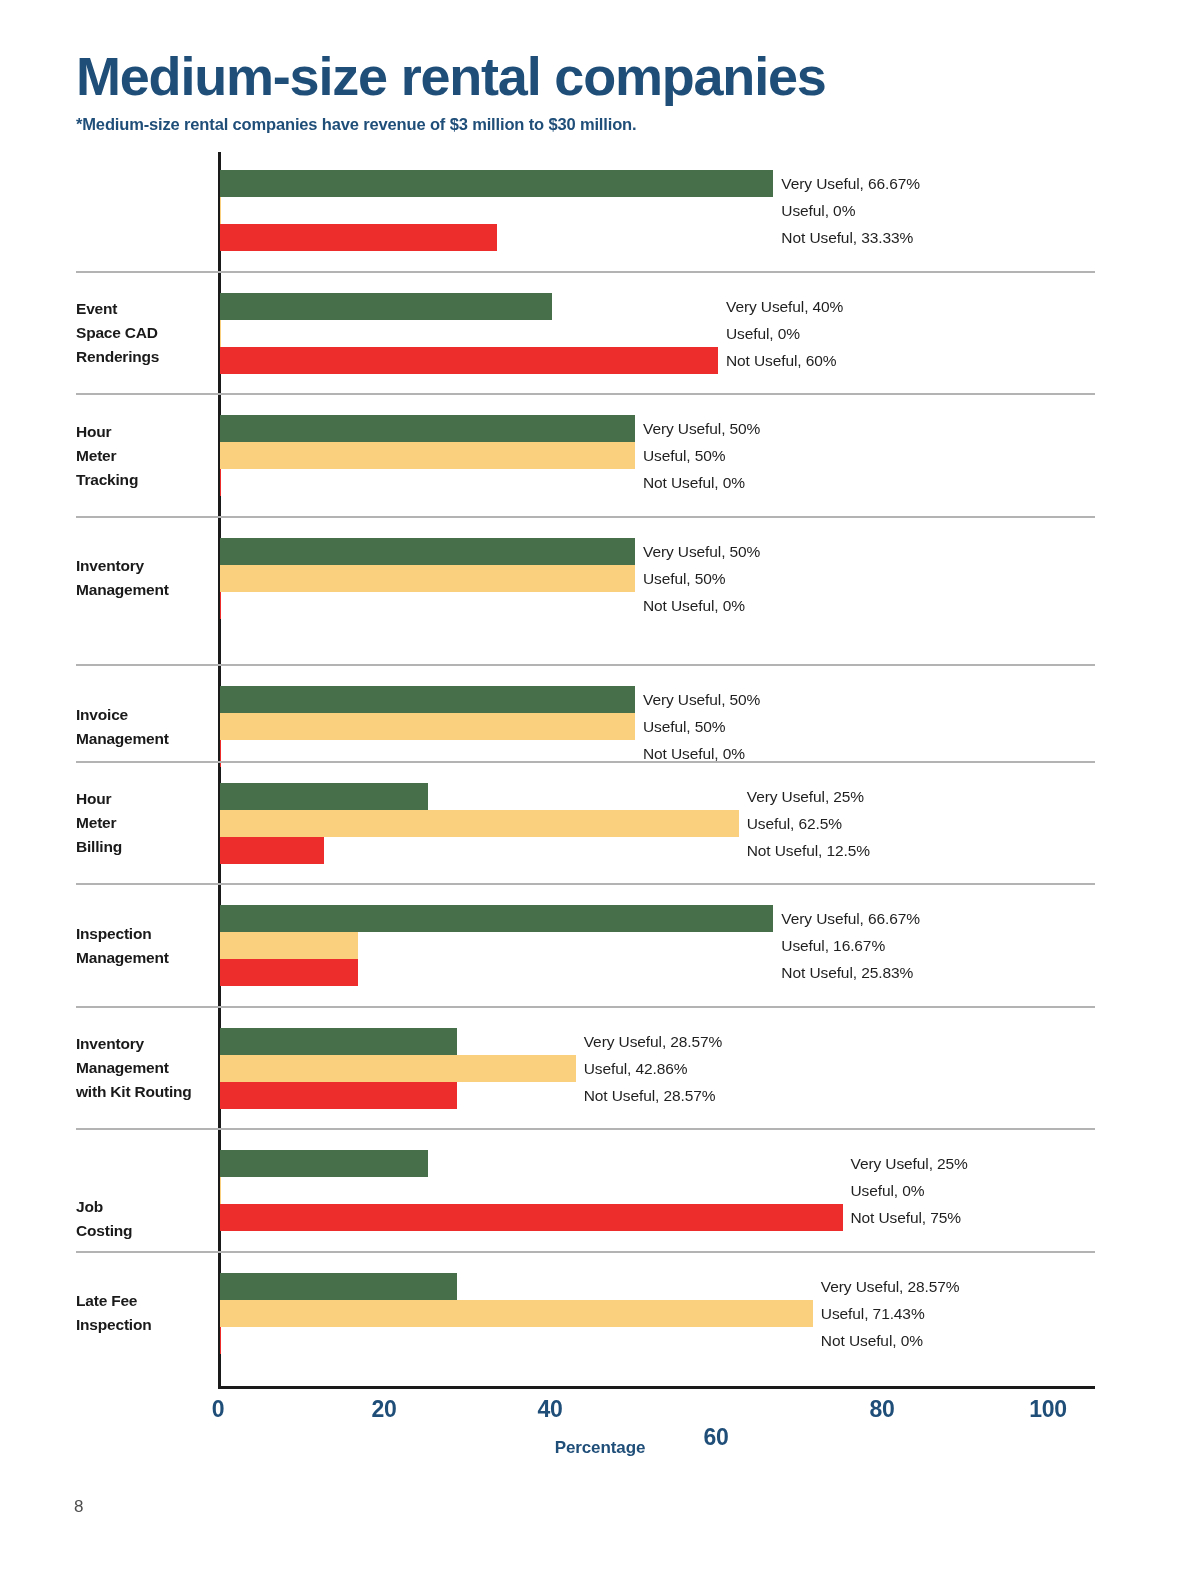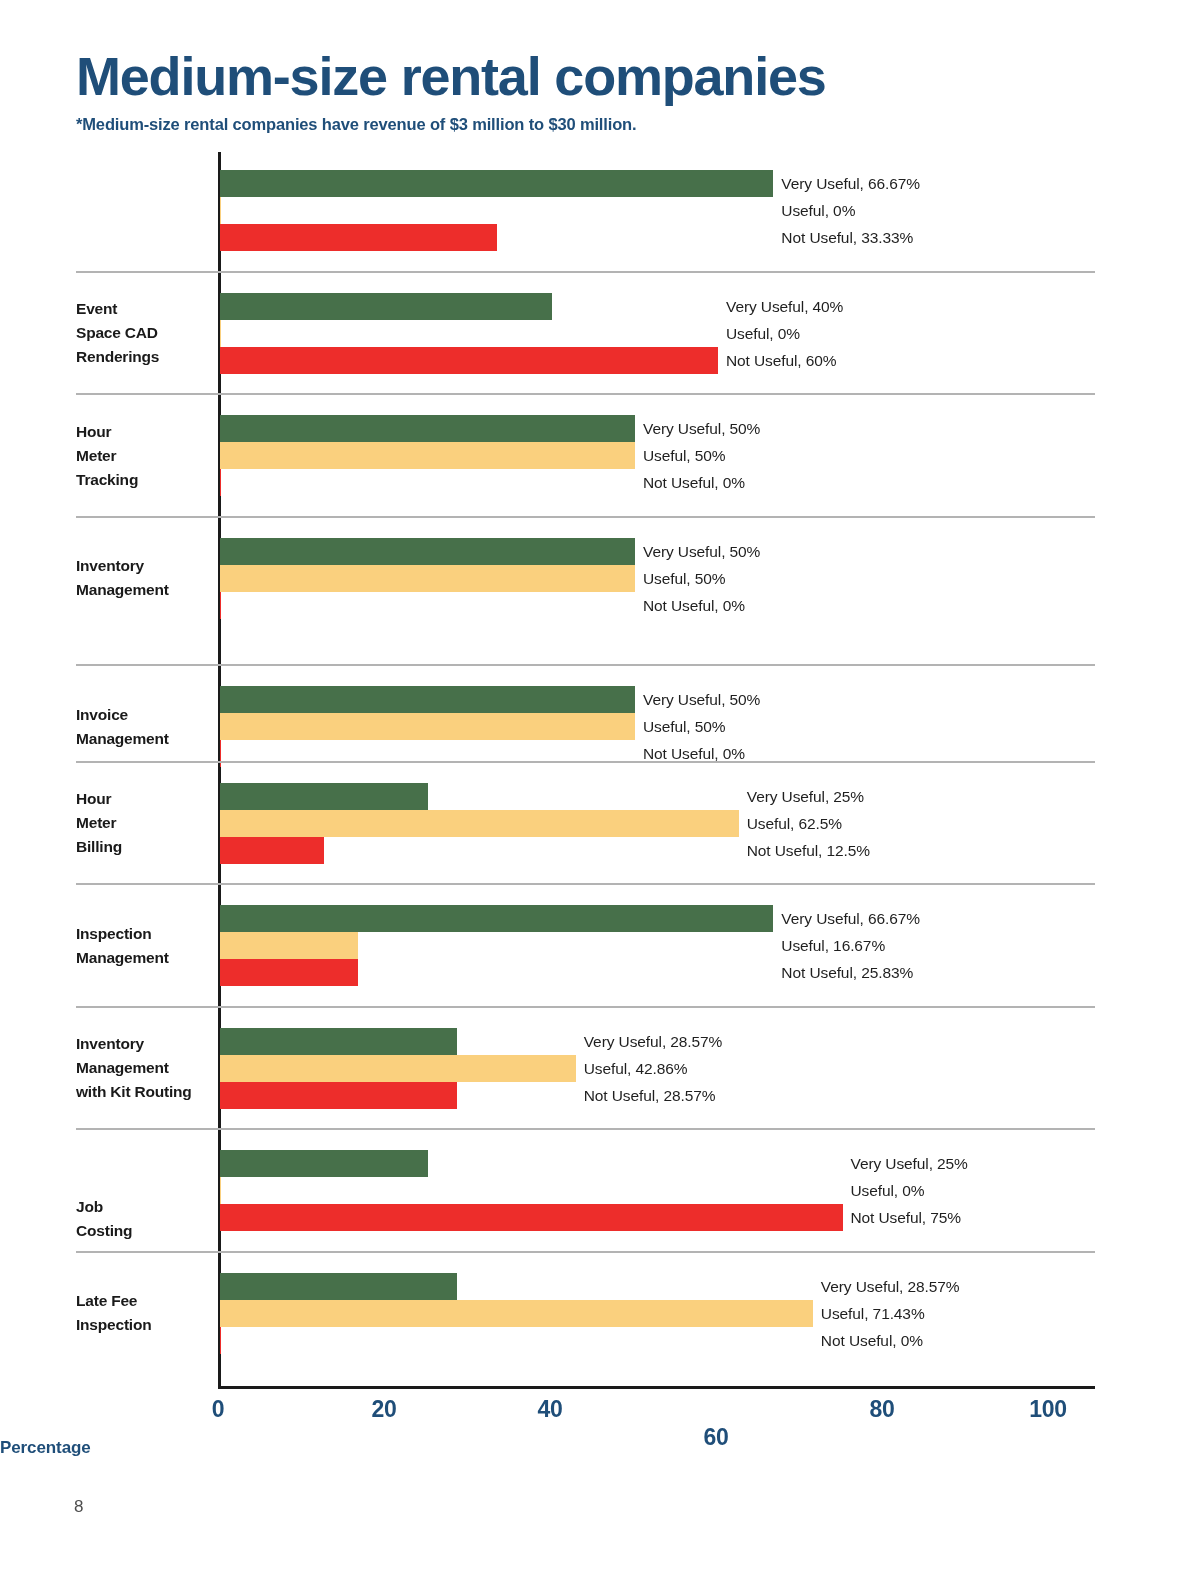--- a/index.html
+++ b/index.html
@@ -123,21 +123,21 @@
     font-weight: bold;
     color: #1f4e79;
     transform: translateX(-50%);
     letter-spacing: -0.3px;
   }
   .xaxis-title {
     position: absolute;
     top: 1286px;
     left: 0;
     width: 1200px;
-    text-align: left;
+    text-align: center;
     font-size: 17px;
     font-weight: bold;
     color: #1f4e79;
     letter-spacing: -0.1px;
   }
 
   
   .footer-page {
     position: absolute;
     left: 74px;

